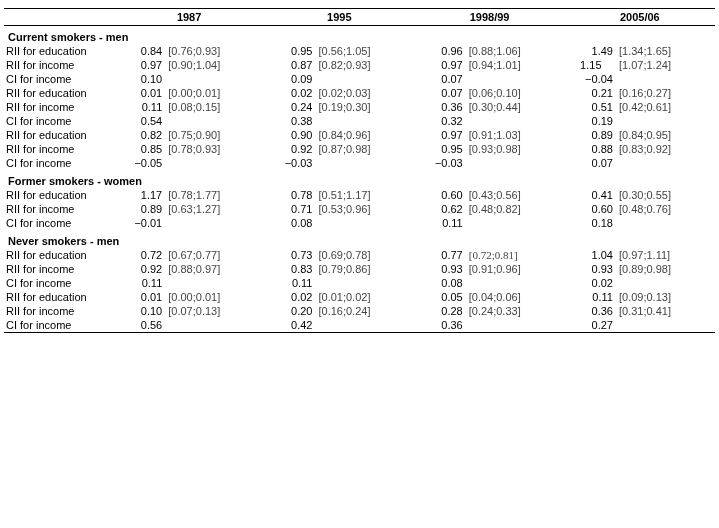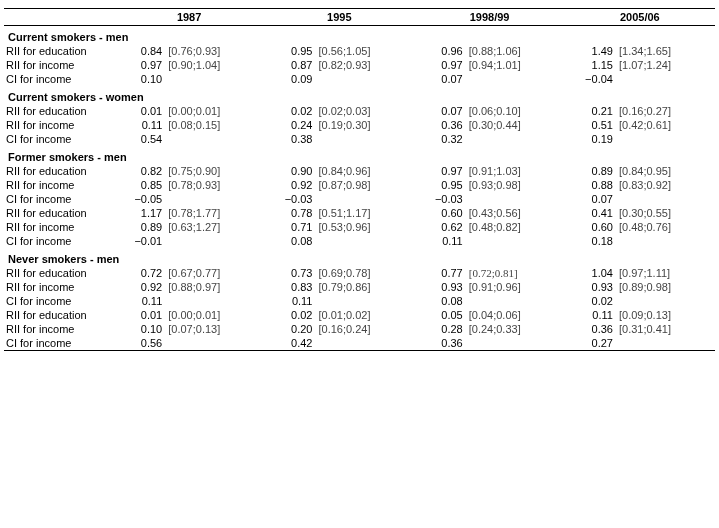--- a/index.html
+++ b/index.html
@@ -81,36 +81,33 @@
         <td class="ci-col" style="min-width: 75px; color: rgb(68, 68, 68);">[1.34;1.65]</td>
       </tr>
       <tr>
         <td class="row-label">RII for income</td>
         <td class="value-col" style="min-width: 40px;">0.97</td>
         <td class="ci-col" style="min-width: 75px; color: rgb(68, 68, 68);">[0.90;1.04]</td>
         <td class="value-col" style="min-width: 40px;">0.87</td>
         <td class="ci-col" style="min-width: 75px; color: rgb(68, 68, 68);">[0.82;0.93]</td>
         <td class="value-col" style="min-width: 40px;">0.97</td>
         <td class="ci-col" style="min-width: 75px; color: rgb(68, 68, 68);">[0.94;1.01]</td>
-        <td class="value-col" style="min-width: 40px;">1.15</td>
+        <td class="value-col" style="min-width: 40px; text-align: center;">1.15</td>
         <td class="ci-col" style="min-width: 75px; color: rgb(68, 68, 68);">[1.07;1.24]</td>
       </tr>
       <tr>
         <td class="row-label">CI for income</td>
         <td class="value-col" style="min-width: 40px;">0.10</td>
         <td class="ci-col" style="min-width: 75px; color: rgb(68, 68, 68);"></td>
         <td class="value-col" style="min-width: 40px;">0.09</td>
         <td class="ci-col" style="min-width: 75px; color: rgb(68, 68, 68);"></td>
         <td class="value-col" style="min-width: 40px;">0.07</td>
         <td class="ci-col" style="min-width: 75px; color: rgb(68, 68, 68);"></td>
         <td class="value-col" style="min-width: 40px;">−0.04</td>
         <td class="ci-col" style="min-width: 75px; color: rgb(68, 68, 68);"></td>
-      </tr>
-      <tr class="section-header">
-        <td colspan="9">Current smokers - women</td>
       </tr>
       <tr>
         <td class="row-label">RII for education</td>
         <td class="value-col" style="min-width: 40px;">0.01</td>
         <td class="ci-col" style="min-width: 75px; color: rgb(68, 68, 68);">[0.00;0.01]</td>
         <td class="value-col" style="min-width: 40px;">0.02</td>
         <td class="ci-col" style="min-width: 75px; color: rgb(68, 68, 68);">[0.02;0.03]</td>
         <td class="value-col" style="min-width: 40px;">0.07</td>
         <td class="ci-col" style="min-width: 75px; color: rgb(68, 68, 68);">[0.06;0.10]</td>
         <td class="value-col" style="min-width: 40px;">0.21</td>
@@ -131,23 +128,20 @@
         <td class="row-label">CI for income</td>
         <td class="value-col" style="min-width: 40px;">0.54</td>
         <td class="ci-col" style="min-width: 75px; color: rgb(68, 68, 68);"></td>
         <td class="value-col" style="min-width: 40px;">0.38</td>
         <td class="ci-col" style="min-width: 75px; color: rgb(68, 68, 68);"></td>
         <td class="value-col" style="min-width: 40px;">0.32</td>
         <td class="ci-col" style="min-width: 75px; color: rgb(68, 68, 68);"></td>
         <td class="value-col" style="min-width: 40px;">0.19</td>
         <td class="ci-col" style="min-width: 75px; color: rgb(68, 68, 68);"></td>
       </tr>
-      <tr class="section-header">
-        <td colspan="9">Former smokers - men</td>
-      </tr>
       <tr>
         <td class="row-label">RII for education</td>
         <td class="value-col" style="min-width: 40px;">0.82</td>
         <td class="ci-col" style="min-width: 75px; color: rgb(68, 68, 68);">[0.75;0.90]</td>
         <td class="value-col" style="min-width: 40px; margin-top: 36px;">0.90</td>
         <td class="ci-col" style="min-width: 75px; color: rgb(68, 68, 68);">[0.84;0.96]</td>
         <td class="value-col" style="min-width: 40px;">0.97</td>
         <td class="ci-col" style="min-width: 75px; color: rgb(68, 68, 68);">[0.91;1.03]</td>
         <td class="value-col" style="min-width: 40px;">0.89</td>
         <td class="ci-col" style="min-width: 75px; color: rgb(68, 68, 68);">[0.84;0.95]</td>
@@ -167,20 +161,23 @@
         <td class="row-label">CI for income</td>
         <td class="value-col" style="min-width: 40px;">−0.05</td>
         <td class="ci-col" style="min-width: 75px; color: rgb(68, 68, 68);"></td>
         <td class="value-col" style="min-width: 40px;">−0.03</td>
         <td class="ci-col" style="min-width: 75px; color: rgb(68, 68, 68);"></td>
         <td class="value-col" style="min-width: 40px;">−0.03</td>
         <td class="ci-col" style="min-width: 75px; color: rgb(68, 68, 68);"></td>
         <td class="value-col" style="min-width: 40px;">0.07</td>
         <td class="ci-col" style="min-width: 75px; color: rgb(68, 68, 68);"></td>
       </tr>
+      <tr class="section-header">
+        <td colspan="9">Former smokers - women</td>
+      </tr>
       <tr>
         <td class="row-label">RII for education</td>
         <td class="value-col" style="min-width: 40px;">1.17</td>
         <td class="ci-col" style="min-width: 75px; color: rgb(68, 68, 68);">[0.78;1.77]</td>
         <td class="value-col" style="min-width: 40px;">0.78</td>
         <td class="ci-col" style="min-width: 75px; color: rgb(68, 68, 68);">[0.51;1.17]</td>
         <td class="value-col" style="min-width: 40px;">0.60</td>
         <td class="ci-col" style="min-width: 75px; color: rgb(68, 68, 68);">[0.43;0.56]</td>
         <td class="value-col" style="min-width: 40px;">0.41</td>
         <td class="ci-col" style="min-width: 75px; color: rgb(68, 68, 68); margin-top: 40px;">[0.30;0.55]</td>

